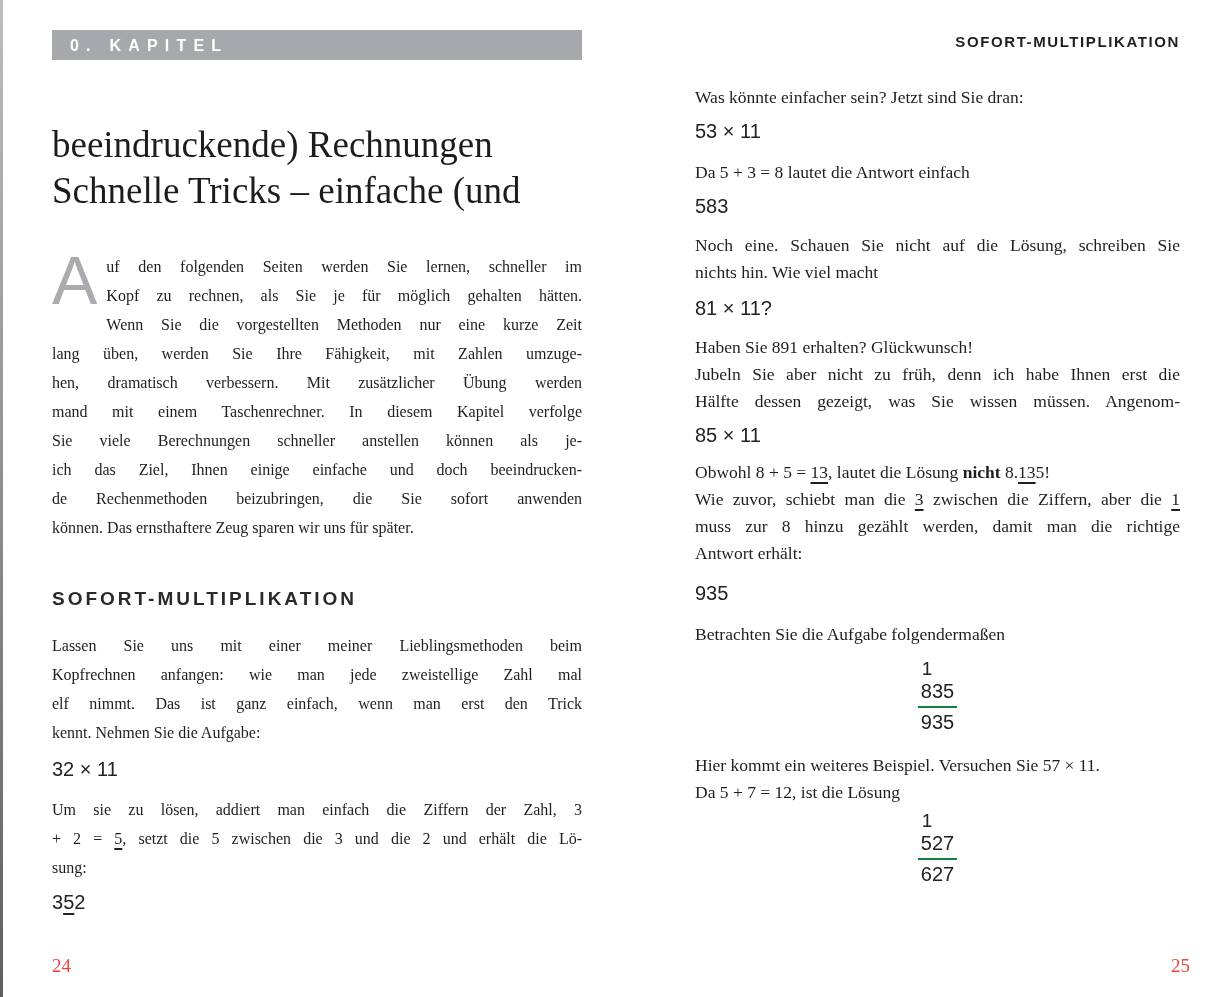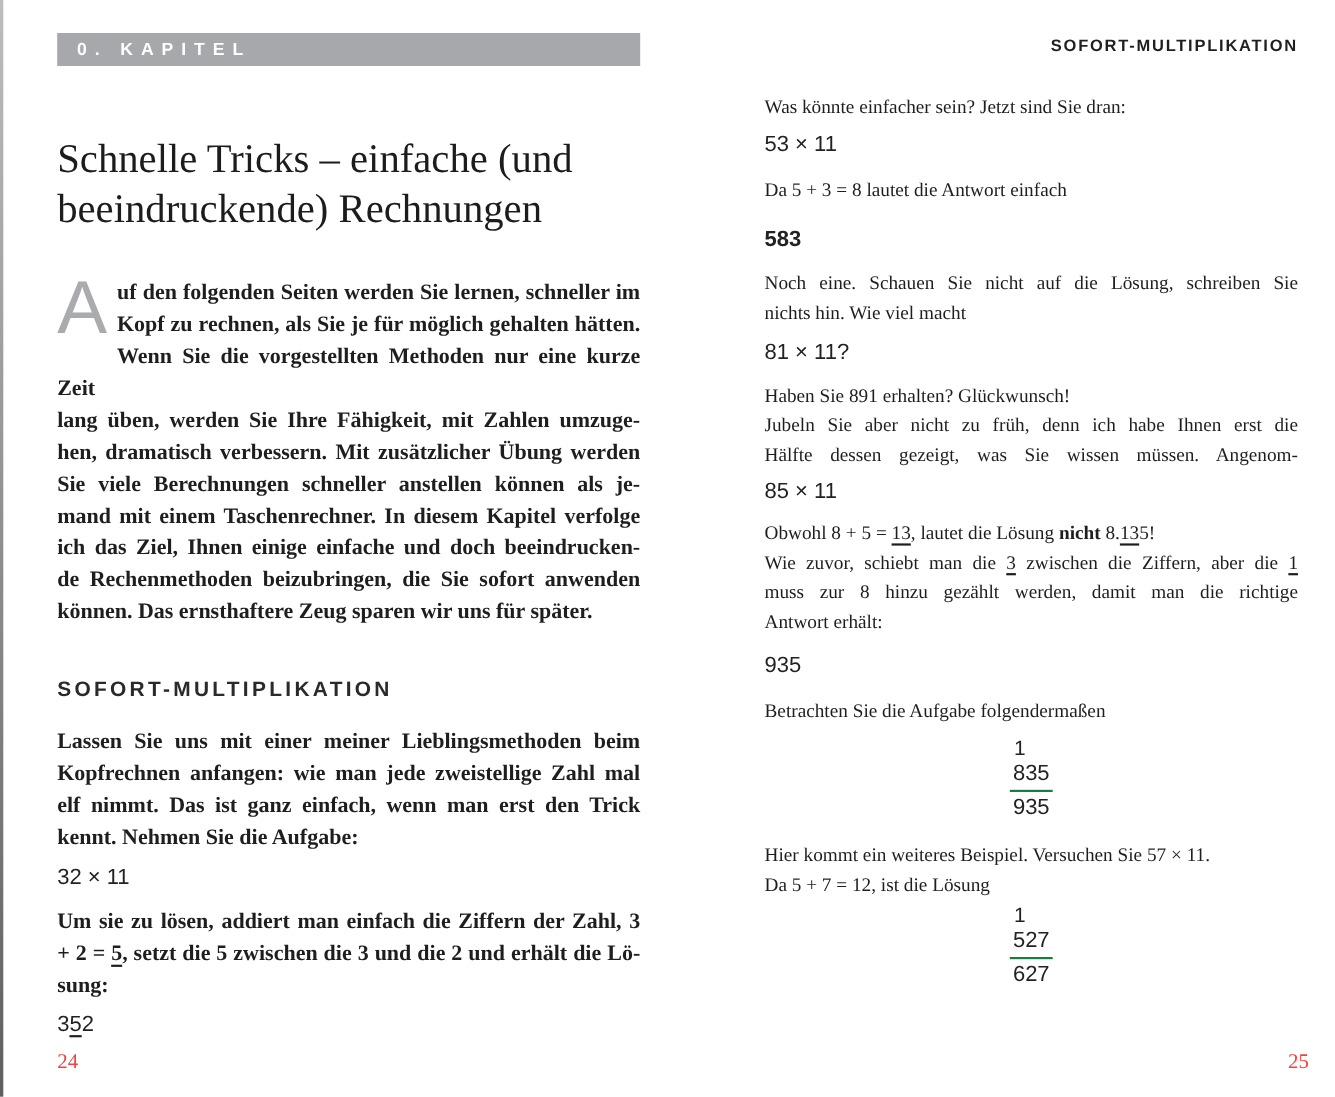--- a/index.html
+++ b/index.html
@@ -15,21 +15,21 @@
 
   .chapter-bar{margin-top:30px;height:30px;background:#a6a8ab;color:#ffffff;
     font-family:"Liberation Sans", sans-serif;font-weight:bold;font-size:16px;
     letter-spacing:0.45em;line-height:31px;padding-left:18px;box-sizing:border-box;
     white-space:nowrap;}
   .book-title{margin-top:62px;font-size:37px;line-height:46px;color:#1c1c1c;}
   .book-title .tline{white-space:nowrap;}
 
   .para{margin:0;}
   .intro{margin-top:38px;}
-  .line{font-size:20px;line-height:29px;font-weight:bold;}
+  .line{font-size:16px;line-height:29px;}
   .rline{font-size:17.5px;line-height:27px;}
   .j{text-align:justify;text-align-last:justify;}
   .dropcap{float:left;font-family:"Liberation Sans", sans-serif;color:#a9abae;
     font-size:68px;line-height:52px;height:58px;margin:2px 9px 0 0;}
 
   .section-heading{margin-top:46px;font-family:"Liberation Sans", sans-serif;
     font-weight:bold;font-size:19px;letter-spacing:3px;color:#2a2a2a;white-space:nowrap;}
   .running-header{margin-top:33px;text-align:right;
     font-family:"Liberation Sans", sans-serif;font-weight:bold;font-size:15px;
     letter-spacing:1.6px;color:#1f1f1f;white-space:nowrap;}
@@ -40,21 +40,21 @@
     font-size:20px;line-height:24px;color:#222;}
   .m-l1{margin-top:10px;}
   .m-l2{margin-top:8px;}
 
   .useg{text-decoration:underline;text-underline-offset:4px;text-decoration-thickness:1.5px;}
   .bseg{font-weight:bold;}
 
   .rp1{margin-top:34px;}
   .rm1{margin-top:8px;}
   .rp2{margin-top:16px;}
-  .rm2{margin-top:20px;font-weight:bold;}
+  .rm2{margin-top:8px;}
   .rp3{margin-top:14px;}
   .rm3{margin-top:10px;}
   .rp4{margin-top:14px;}
   .rp5{margin-top:0px;}
   .rm4{margin-top:8px;}
   .rp6{margin-top:12px;}
   .rm5{margin-top:14px;}
   .rp7{margin-top:16px;}
   .rstack1{margin-top:10px;}
   .rp8{margin-top:18px;}
@@ -72,33 +72,33 @@
 </style>
 </head>
 <body>
 
 <div class="scan-edge"></div>
 
 <div class="col-left">
   <div class="chapter-bar">0. KAPITEL</div>
 
   <div class="book-title">
+    <div class="tline">beeindruckende) Rechnungen</div>
     <div class="tline">Schnelle Tricks – einfache (und</div>
-    <div class="tline">beeindruckende) Rechnungen</div>
   </div>
 
   <div class="para intro">
     <span class="dropcap">A</span>
     <div class="line j">uf den folgenden Seiten werden Sie lernen, schneller im</div>
     <div class="line j">Kopf zu rechnen, als Sie je für möglich gehalten hätten.</div>
     <div class="line j">Wenn Sie die vorgestellten Methoden nur eine kurze Zeit</div>
     <div class="line j">lang üben, werden Sie Ihre Fähigkeit, mit Zahlen umzuge-</div>
     <div class="line j">hen, dramatisch verbessern. Mit zusätzlicher Übung werden</div>
+    <div class="line j">mand mit einem Taschenrechner. In diesem Kapitel verfolge</div>
     <div class="line j">Sie viele Berechnungen schneller anstellen können als je-</div>
-    <div class="line j">mand mit einem Taschenrechner. In diesem Kapitel verfolge</div>
     <div class="line j">ich das Ziel, Ihnen einige einfache und doch beeindrucken-</div>
     <div class="line j">de Rechenmethoden beizubringen, die Sie sofort anwenden</div>
     <div class="line">können. Das ernsthaftere Zeug sparen wir uns für später.</div>
   </div>
 
   <div class="section-heading">SOFORT-MULTIPLIKATION</div>
 
   <div class="para p2">
     <div class="line j">Lassen Sie uns mit einer meiner Lieblingsmethoden beim</div>
     <div class="line j">Kopfrechnen anfangen: wie man jede zweistellige Zahl mal</div>

